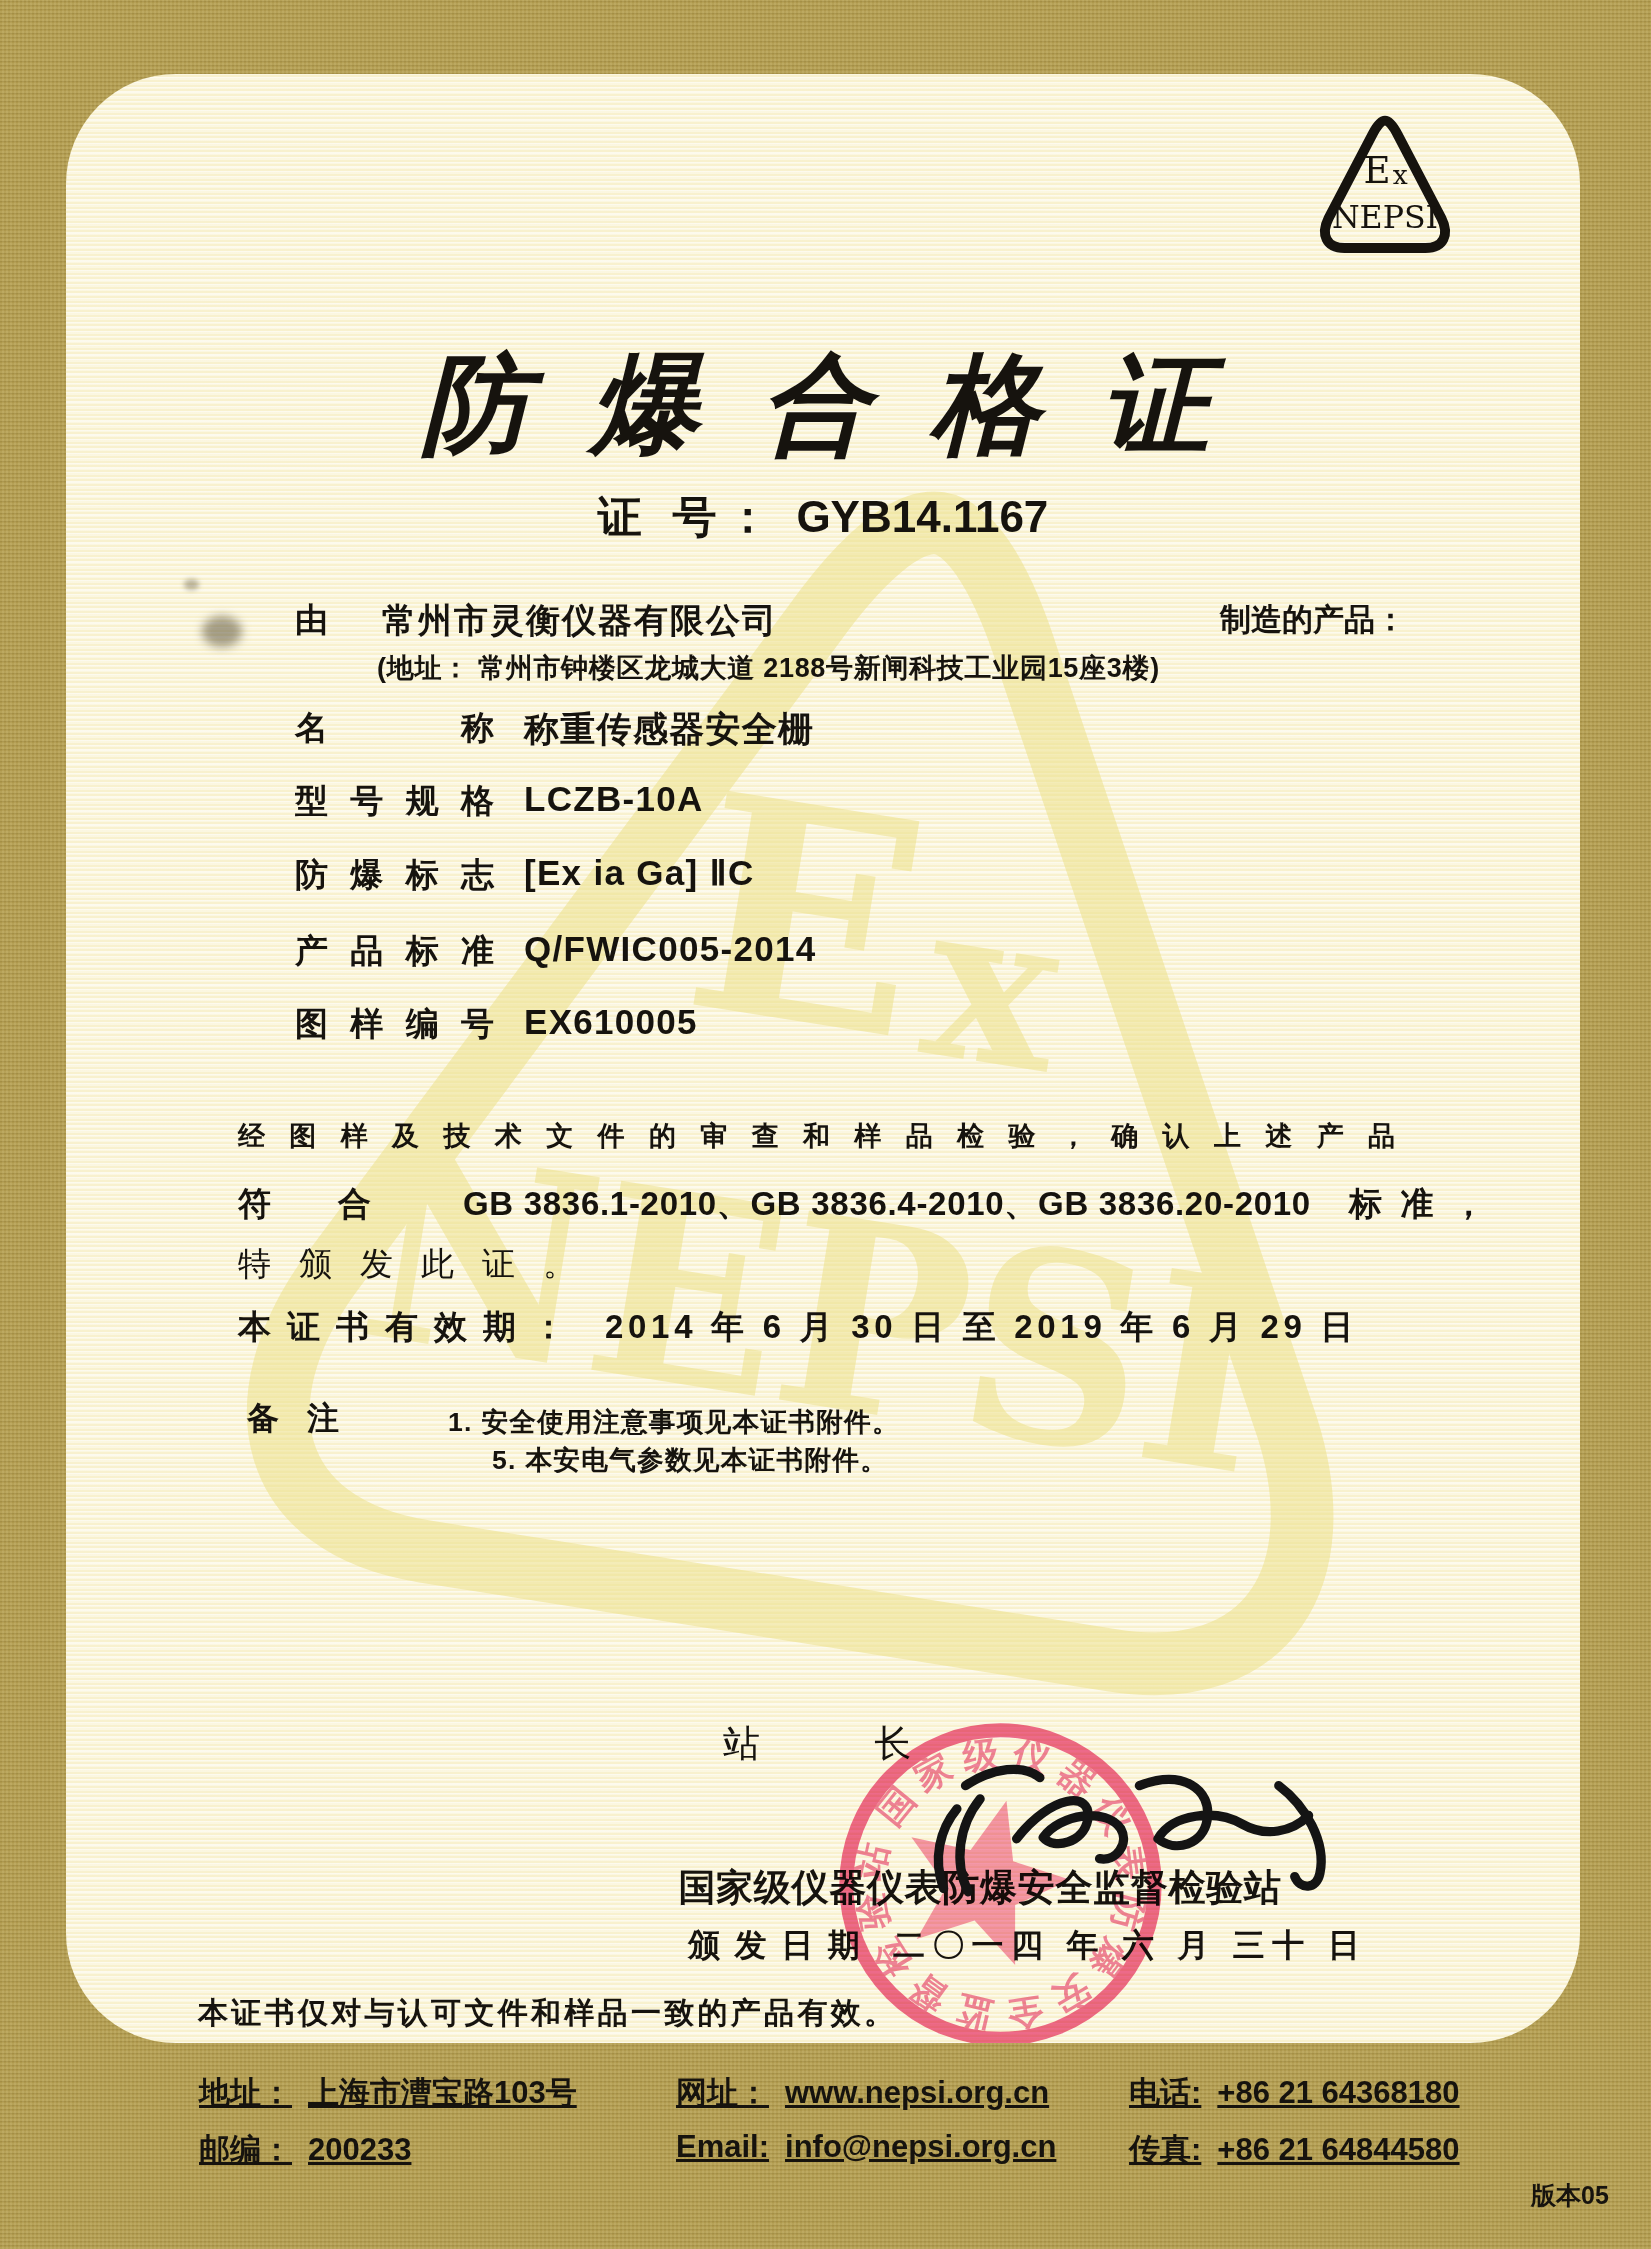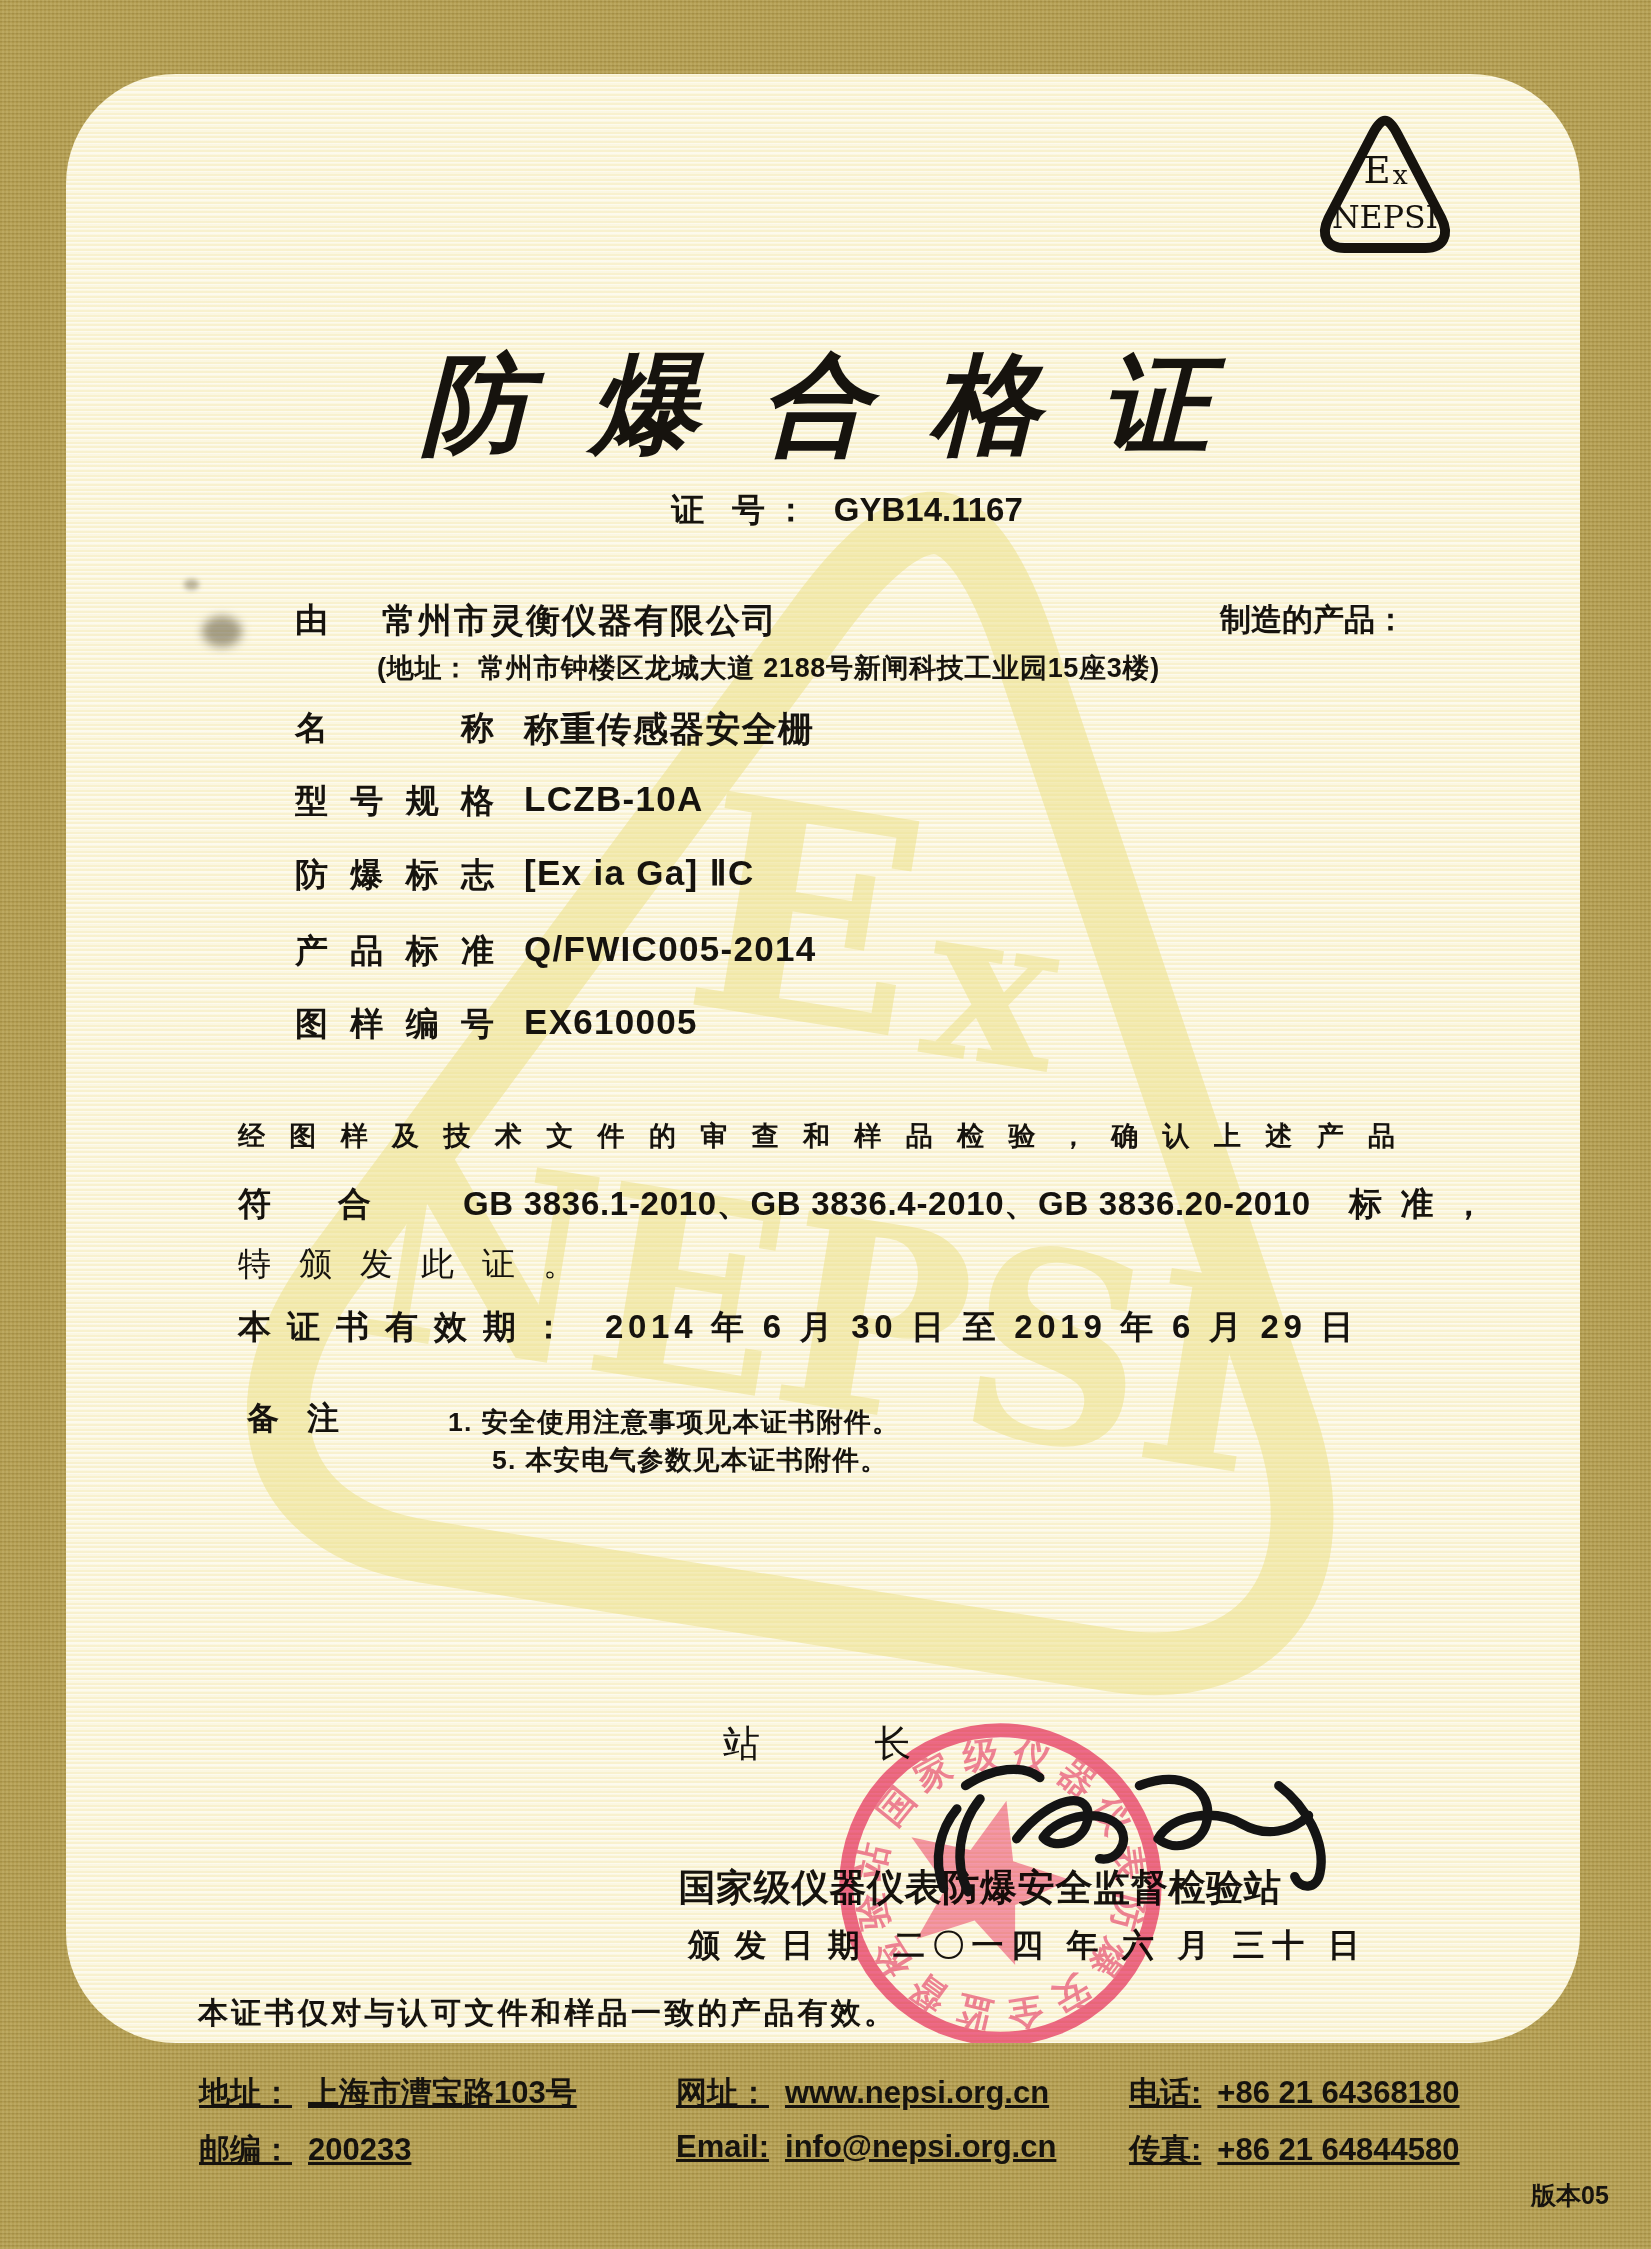--- a/index.html
+++ b/index.html
@@ -33,21 +33,21 @@
 
   
   .logo{position:absolute;left:1239px;top:36px;width:160px;height:154px;}
 
   .title{
     position:absolute;left:0;top:258px;width:100%;text-align:center;
     font-size:109px;font-weight:900;letter-spacing:61px;padding-left:45px;box-sizing:border-box;font-style:italic;
   }
   .cert-no{
     position:absolute;left:0;top:414px;width:100%;text-align:center;
-    font-size:33px;font-weight:700;padding-left:24px;
+    font-size:44px;font-weight:700;
   }
   .cert-no .lbl{letter-spacing:9.3px;margin-right:17.3px;}
 
   .abs{position:absolute;}
 
   .by-label{left:229px;top:524px;font-size:33px;font-weight:700;}
   .company{left:316px;top:524px;font-size:34px;font-weight:700;letter-spacing:2px;}
   .made-label{left:1154px;top:525px;font-size:31px;font-weight:700;}
   .mfg-address{left:311px;top:576px;font-size:27px;font-weight:700;letter-spacing:0.7px;}
 

